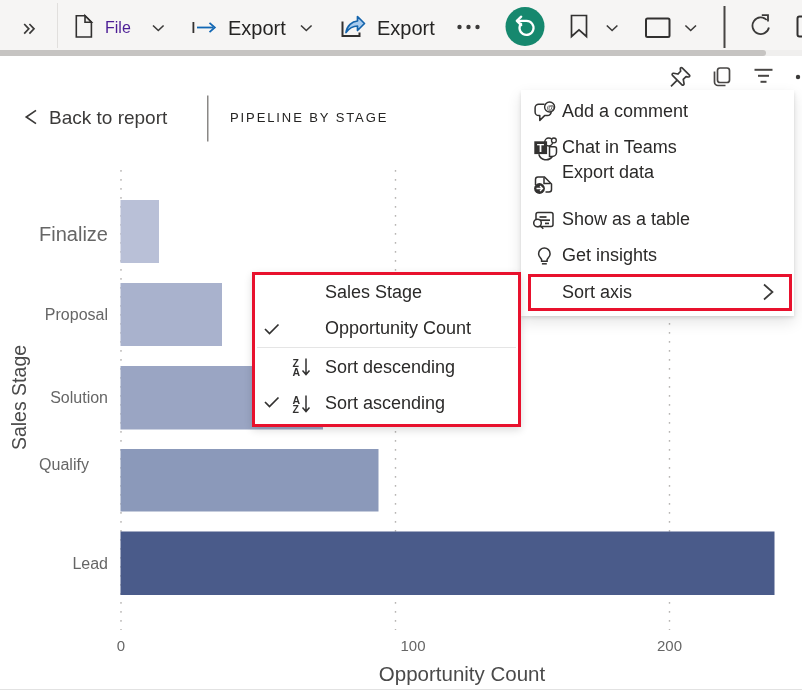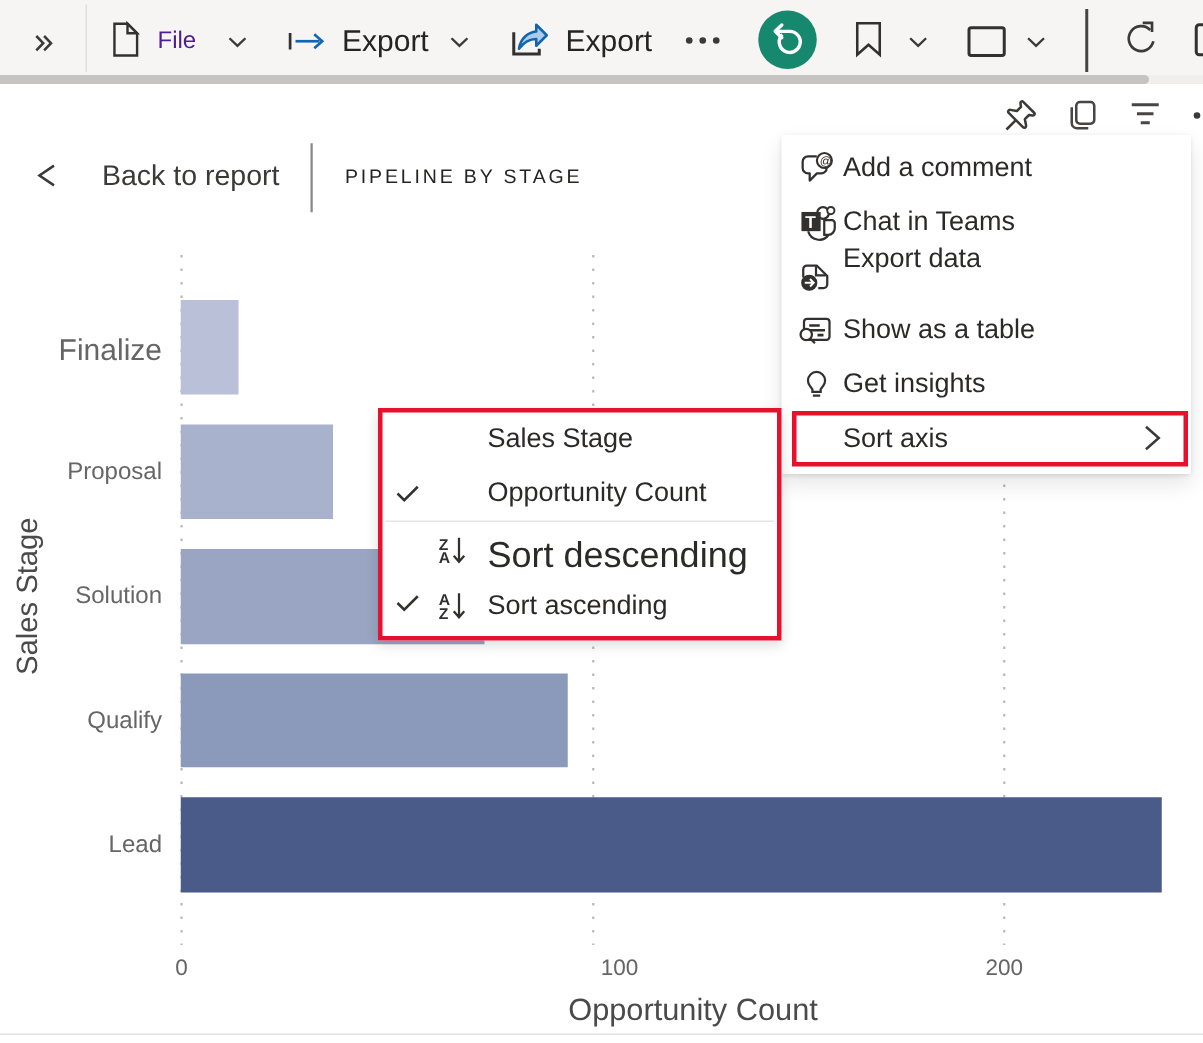--- a/index.html
+++ b/index.html
@@ -19,21 +19,21 @@
   <rect x="120.5" y="200" width="38.5" height="63" fill="#b9c0d7"></rect>
   <rect x="120.5" y="283" width="101.5" height="63" fill="#a9b2cd"></rect>
   <rect x="120.5" y="366" width="202.5" height="63.5" fill="#9aa5c3"></rect>
   <rect x="120.5" y="449" width="258" height="62.5" fill="#8b99ba"></rect>
   <rect x="120.5" y="531.5" width="654" height="63.5" fill="#4a5b8a"></rect>
 </svg>
 
 <div class="abs" style="left:20px;top:223px;width:88px;text-align:right;font-size:20px;color:#666;z-index:1">Finalize</div>
 <div class="abs" style="left:20px;top:306px;width:88px;text-align:right;font-size:16px;color:#666;z-index:1">Proposal</div>
 <div class="abs" style="left:20px;top:389px;width:88px;text-align:right;font-size:16px;color:#666;z-index:1">Solution</div>
-<div class="abs" style="left:20px;top:472px;width:88px;text-align:right;font-size:16px;color:#666;z-index:1">Qualify</div>
+<div class="abs" style="left:20px;top:456px;width:88px;text-align:center;font-size:16px;color:#666;z-index:1">Qualify</div>
 <div class="abs" style="left:20px;top:555px;width:88px;text-align:right;font-size:16px;color:#666;z-index:1">Lead</div>
 
 <div class="abs" style="left:91px;top:637px;width:60px;text-align:center;font-size:15px;color:#666;z-index:1">0</div>
 <div class="abs" style="left:365.5px;top:637px;width:60px;text-align:right;font-size:15px;color:#666;z-index:1">100</div>
 <div class="abs" style="left:639.5px;top:637px;width:60px;text-align:center;font-size:15px;color:#666;z-index:1">200</div>
 <div class="abs" style="left:312px;top:662px;width:300px;text-align:center;font-size:20.5px;color:#4a4a4a;z-index:1">Opportunity Count</div>
 <div class="abs" style="left:-131px;top:386px;width:300px;text-align:center;font-size:19.5px;color:#4a4a4a;transform:rotate(-90deg);z-index:1">Sales Stage</div>
 <div class="abs" style="left:0;top:689px;width:802px;height:1px;background:#e2e2e2;"></div>
 
 <div class="abs" style="left:0;top:0;width:802px;height:50px;background:#f6f5f4;z-index:10"></div>
@@ -85,21 +85,21 @@
 </svg>
 
 <div class="abs" style="left:105px;top:3px;height:50px;line-height:50px;font-size:16px;color:#4c1d95;z-index:12">File</div>
 <div class="abs" style="left:228px;top:3px;height:50px;line-height:50px;font-size:20px;color:#252423;z-index:12">Export</div>
 <div class="abs" style="left:377px;top:3px;height:50px;line-height:50px;font-size:20px;color:#252423;z-index:12">Export</div>
 
 <svg class="abs" style="left:0;top:90px;z-index:2" width="450" height="60">
   <path d="M36 20.4 L26.3 27 L36 33.6" fill="none" stroke="#3b3a39" stroke-width="1.7"></path>
   <rect x="207" y="5.5" width="1.5" height="46" fill="#8a8886"></rect>
 </svg>
-<div class="abs" style="left:68px;top:106.5px;font-size:19px;color:#3b3a39;z-index:2">Back to report</div>
+<div class="abs" style="left:49px;top:106.5px;font-size:19px;color:#3b3a39;z-index:2">Back to report</div>
 <div class="abs" style="left:230px;top:110px;font-size:13px;font-weight:normal;letter-spacing:1.9px;color:#252423;z-index:2">PIPELINE BY STAGE</div>
 
 <svg class="abs" style="left:640px;top:55px;z-index:2" width="162" height="45">
 
   <g transform="translate(38.5,23.8) rotate(45) scale(1.12)" stroke="#3b3a39" stroke-width="1.5" fill="none" stroke-linejoin="round">
     <path d="M-4.6 -9.2 H4.6 C5.6 -9.2 5.9 -8 5.1 -7.4 L3.4 -6.1 V-2.6 L6.6 -0.4 C7.5 0.2 7.1 1.6 6 1.6 H-6 C-7.1 1.6 -7.5 0.2 -6.6 -0.4 L-3.4 -2.6 V-6.1 L-5.1 -7.4 C-5.9 -8 -5.6 -9.2 -4.6 -9.2 Z"></path>
     <path d="M0 1.6 V9.5"></path>
   </g>
 
   <g stroke="#484644" stroke-width="1.7" fill="none">
@@ -162,21 +162,21 @@
 <div class="abs" style="left:527.5px;top:273.5px;width:264px;height:37.5px;background:#fff;border:3px solid #e8112d;z-index:6"></div>
 <div class="abs" style="left:562px;top:282px;font-size:18px;color:#2b2a29;z-index:7">Sort axis</div>
 <svg class="abs" style="left:760px;top:283px;z-index:7" width="20" height="20">
   <path d="M4 1.5 L12.5 9 L4 16.5" fill="none" stroke="#3b3a39" stroke-width="1.7"></path>
 </svg>
 
 <div class="abs" style="left:252px;top:271.5px;width:269px;height:155.5px;background:#fff;border:3px solid #e8112d;box-shadow:0 3px 8px rgba(0,0,0,.14);z-index:8"></div>
 <div class="abs" style="left:325px;top:281.8px;font-size:18px;color:#2b2a29;z-index:9">Sales Stage</div>
 <div class="abs" style="left:325px;top:318px;font-size:18px;color:#2b2a29;z-index:9">Opportunity Count</div>
 <div class="abs" style="left:257px;top:347px;width:259px;height:1px;background:#e5e5e5;z-index:9"></div>
-<div class="abs" style="left:325px;top:356.7px;font-size:24px;color:#2b2a29;z-index:9">Sort descending</div>
+<div class="abs" style="left:325px;top:356.7px;font-size:18px;color:#2b2a29;z-index:9">Sort descending</div>
 <div class="abs" style="left:325px;top:393.2px;font-size:18px;color:#2b2a29;z-index:9">Sort ascending</div>
 <svg class="abs" style="left:252px;top:271.5px;z-index:9" width="269" height="156">
 
   <path d="M13 57 l4.5 4.5 l9 -9" fill="none" stroke="#323130" stroke-width="1.7"></path>
 
   <g font-family="Liberation Sans" font-size="10.5" font-weight="600" fill="#323130">
     <text x="40.5" y="94.5">Z</text>
     <text x="40.5" y="103.5">A</text>
     <text x="40.5" y="131.5">A</text>
     <text x="40.5" y="140.5">Z</text>

